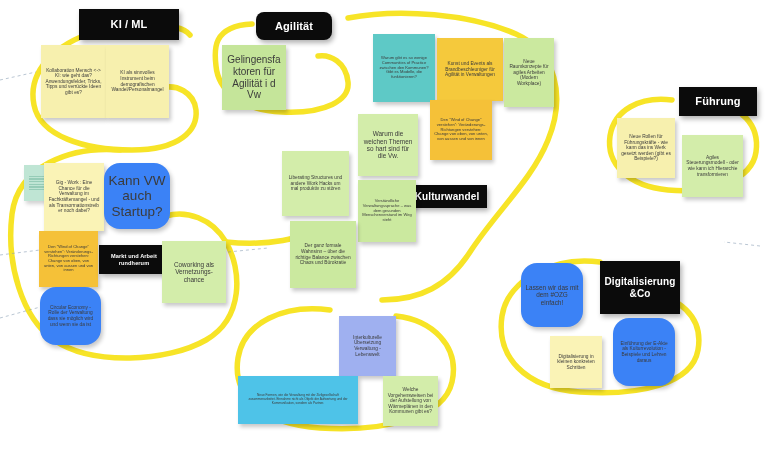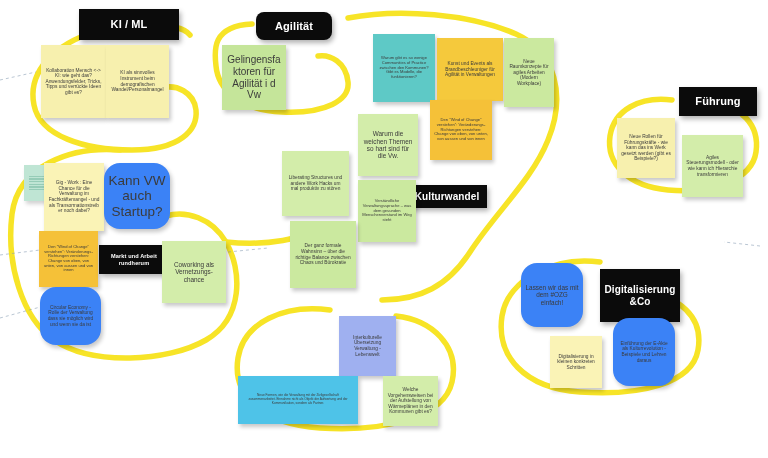--- a/index.html
+++ b/index.html
@@ -204,21 +204,21 @@
   </div>
 
   <div class="note c-lgreen t-xs" style="left:383px;top:376px;width:55px;height:50px;">
     <span>Welche Vorgehensweisen bei der Aufstellung von Wärmeplänen in den Kommunen gibt es?</span>
   </div>
 
   <div class="note c-teal2 t-m" style="left:521px;top:263px;width:62px;height:64px;">
     <span>Lassen wir das mit dem #OZG einfach!</span>
   </div>
 
-  <div class="label t-l" style="left:600px;top:269px;width:80px;height:53px;">Digitalisierung &amp;Co</div>
+  <div class="label t-l" style="left:600px;top:261px;width:80px;height:53px;">Digitalisierung &amp;Co</div>
 
   <div class="note c-lyellow t-xs" style="left:550px;top:336px;width:52px;height:52px;">
     <span>Digitalisierung in kleinen konkreten Schritten</span>
   </div>
 
   <div class="note c-teal2 t-xs" style="left:613px;top:318px;width:62px;height:68px;">
     <span>Einführung der E-Akte als Kulturrevolution - Beispiele und Lehren daraus</span>
   </div>
 
 </div>

